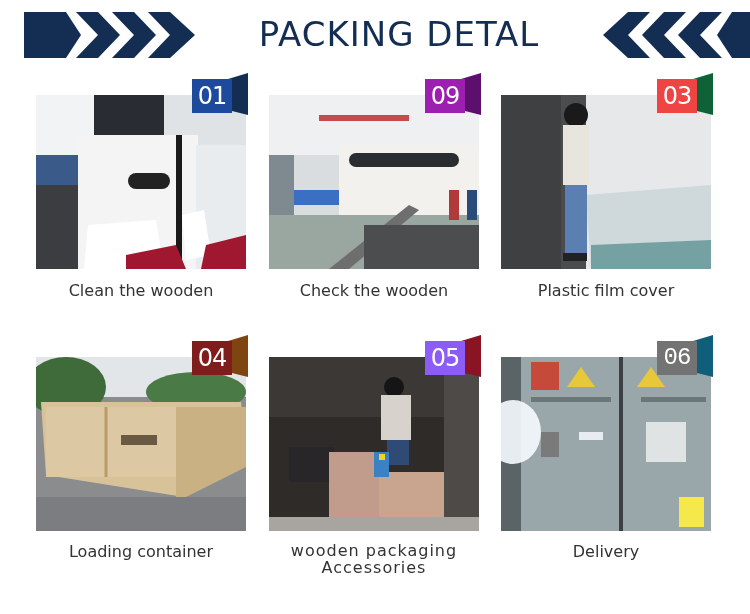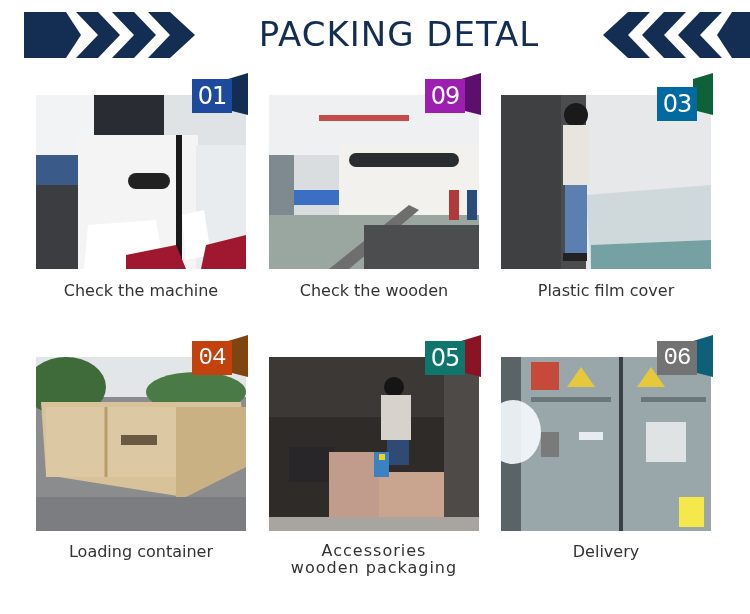--- a/index.html
+++ b/index.html
@@ -72,21 +72,21 @@
       <path d="M52,130 L120,125 L128,174 L48,174 Z" fill="#ffffff"></path>
       <path d="M146,120 L168,115 L175,160 L150,165 Z" fill="#ffffff"></path>
       <path d="M90,160 L140,150 L150,174 L90,174 Z" fill="#a01830"></path>
       <path d="M170,150 L210,140 L210,174 L165,174 Z" fill="#a01830"></path>
     </svg>
   </div>
   <div class="badge">
     <div class="side" style="background:#142d52;"></div>
     <div class="front" style="background:#1d4a9c;">01</div>
   </div>
-  <div class="caption" style="top:186px;">Check the machine</div>
+  <div class="caption" style="top:186px;">Clean the wooden</div>
 </div>
 
 <div class="card" style="left:269px; top:95px;">
   <div class="photo">
     <svg width="210" height="174" viewBox="0 0 210 174">
       <rect width="210" height="174" fill="#d9dde0"></rect>
       <rect x="0" y="0" width="210" height="60" fill="#eef0f1"></rect>
       <rect x="50" y="20" width="90" height="6" fill="#c54a4a"></rect>
       <rect x="0" y="60" width="25" height="60" fill="#7f8a90"></rect>
       <rect x="25" y="95" width="45" height="15" fill="#3b6fc4"></rect>
@@ -115,21 +115,21 @@
       <path d="M85,100 L210,90 L210,174 L90,174 Z" fill="#cfd9db"></path>
       <path d="M90,150 L210,145 L210,174 L90,174 Z" fill="#3b7b7b" opacity="0.6"></path>
       <circle cx="75" cy="20" r="12" fill="#1a1a1a"></circle>
       <rect x="62" y="30" width="26" height="60" fill="#e8e4de"></rect>
       <rect x="64" y="90" width="22" height="70" fill="#5a7fb0"></rect>
       <rect x="62" y="158" width="24" height="8" fill="#222"></rect>
     </svg>
   </div>
   <div class="badge">
     <div class="side" style="background:#0f6138;"></div>
-    <div class="front" style="background:#0369a1;margin-top:8px;">03</div>
+    <div class="front" style="background:#ef4444;">03</div>
   </div>
   <div class="caption" style="top:186px;">Plastic film cover</div>
 </div>
 
 <div class="card" style="left:36px; top:357px;">
   <div class="photo">
     <svg width="210" height="174" viewBox="0 0 210 174">
       <rect width="210" height="174" fill="#8a8c8e"></rect>
       <rect x="0" y="0" width="210" height="40" fill="#e3e6e8"></rect>
       <ellipse cx="30" cy="30" rx="40" ry="30" fill="#3f6a3a"></ellipse>
@@ -137,21 +137,21 @@
       <polygon points="5,45 205,45 210,105 148,140 10,118" fill="#d8c29a"></polygon>
       <polygon points="140,50 210,50 210,110 140,145" fill="#c9b184"></polygon>
       <rect x="10" y="50" width="130" height="70" fill="#dcc8a2"></rect>
       <line x1="70" y1="50" x2="70" y2="120" stroke="#b89c6c" stroke-width="3"></line>
       <rect x="85" y="78" width="36" height="10" fill="#6a5a44"></rect>
       <rect x="0" y="140" width="210" height="34" fill="#7b7d80"></rect>
     </svg>
   </div>
   <div class="badge">
     <div class="side" style="background:#7e4510;"></div>
-    <div class="front" style="background:#c2410c;font-family:Liberation Mono, monospace;">04</div>
+    <div class="front" style="background:#7f1d1d;">04</div>
   </div>
   <div class="caption" style="top:185px;">Loading container</div>
 </div>
 
 <div class="card" style="left:269px; top:357px;">
   <div class="photo">
     <svg width="210" height="174" viewBox="0 0 210 174">
       <rect width="210" height="174" fill="#2e2b29"></rect>
       <rect x="0" y="0" width="210" height="60" fill="#3c3835"></rect>
       <rect x="175" y="0" width="35" height="174" fill="#4e4a47"></rect>
@@ -161,25 +161,25 @@
       <rect x="20" y="90" width="45" height="35" fill="#282628"></rect>
       <rect x="60" y="95" width="50" height="70" fill="#c19b8b"></rect>
       <rect x="110" y="115" width="65" height="45" fill="#c9a48f"></rect>
       <rect x="105" y="95" width="15" height="25" fill="#3a82c4"></rect>
       <rect x="110" y="97" width="6" height="6" fill="#f3d220"></rect>
       <rect x="0" y="160" width="210" height="14" fill="#a8a4a0"></rect>
     </svg>
   </div>
   <div class="badge">
     <div class="side" style="background:#8a1424;"></div>
-    <div class="front" style="background:#0f766e;">05</div>
+    <div class="front" style="background:#8b5cf6;">05</div>
   </div>
   <div class="caption two" style="top:185px;">
+    <div>wooden packaging</div>
     <div>Accessories</div>
-    <div>wooden packaging</div>
   </div>
 </div>
 
 <div class="card" style="left:501px; top:357px;">
   <div class="photo">
     <svg width="210" height="174" viewBox="0 0 210 174">
       <rect width="210" height="174" fill="#9aa7aa"></rect>
       <rect x="0" y="0" width="20" height="174" fill="#5a6467"></rect>
       <line x1="120" y1="0" x2="120" y2="174" stroke="#3a4043" stroke-width="4"></line>
       <rect x="30" y="5" width="28" height="28" fill="#c54a3a"></rect>

